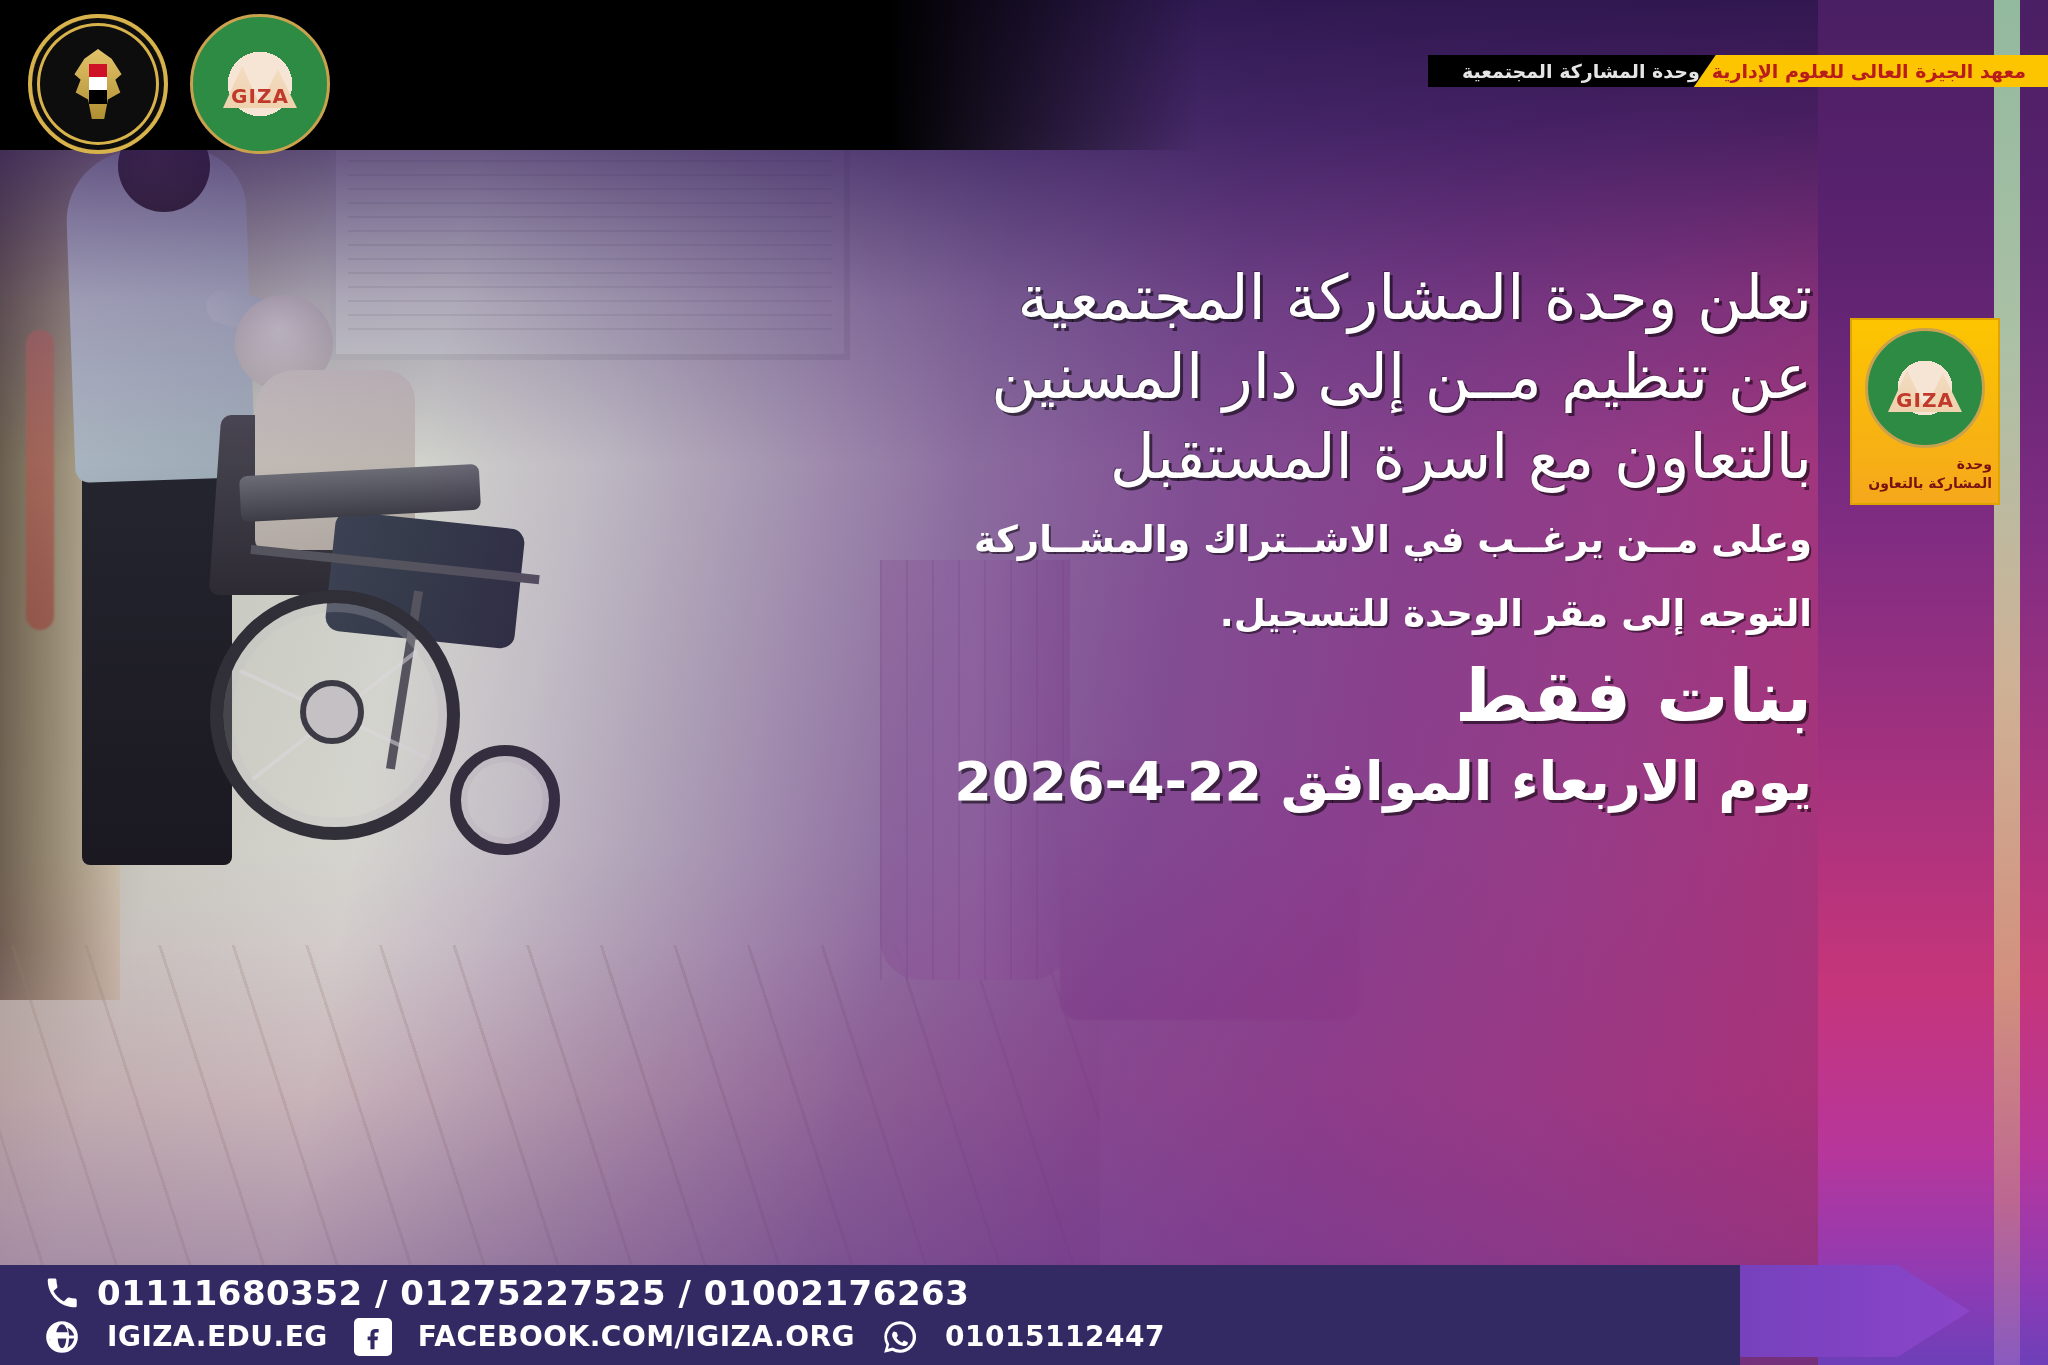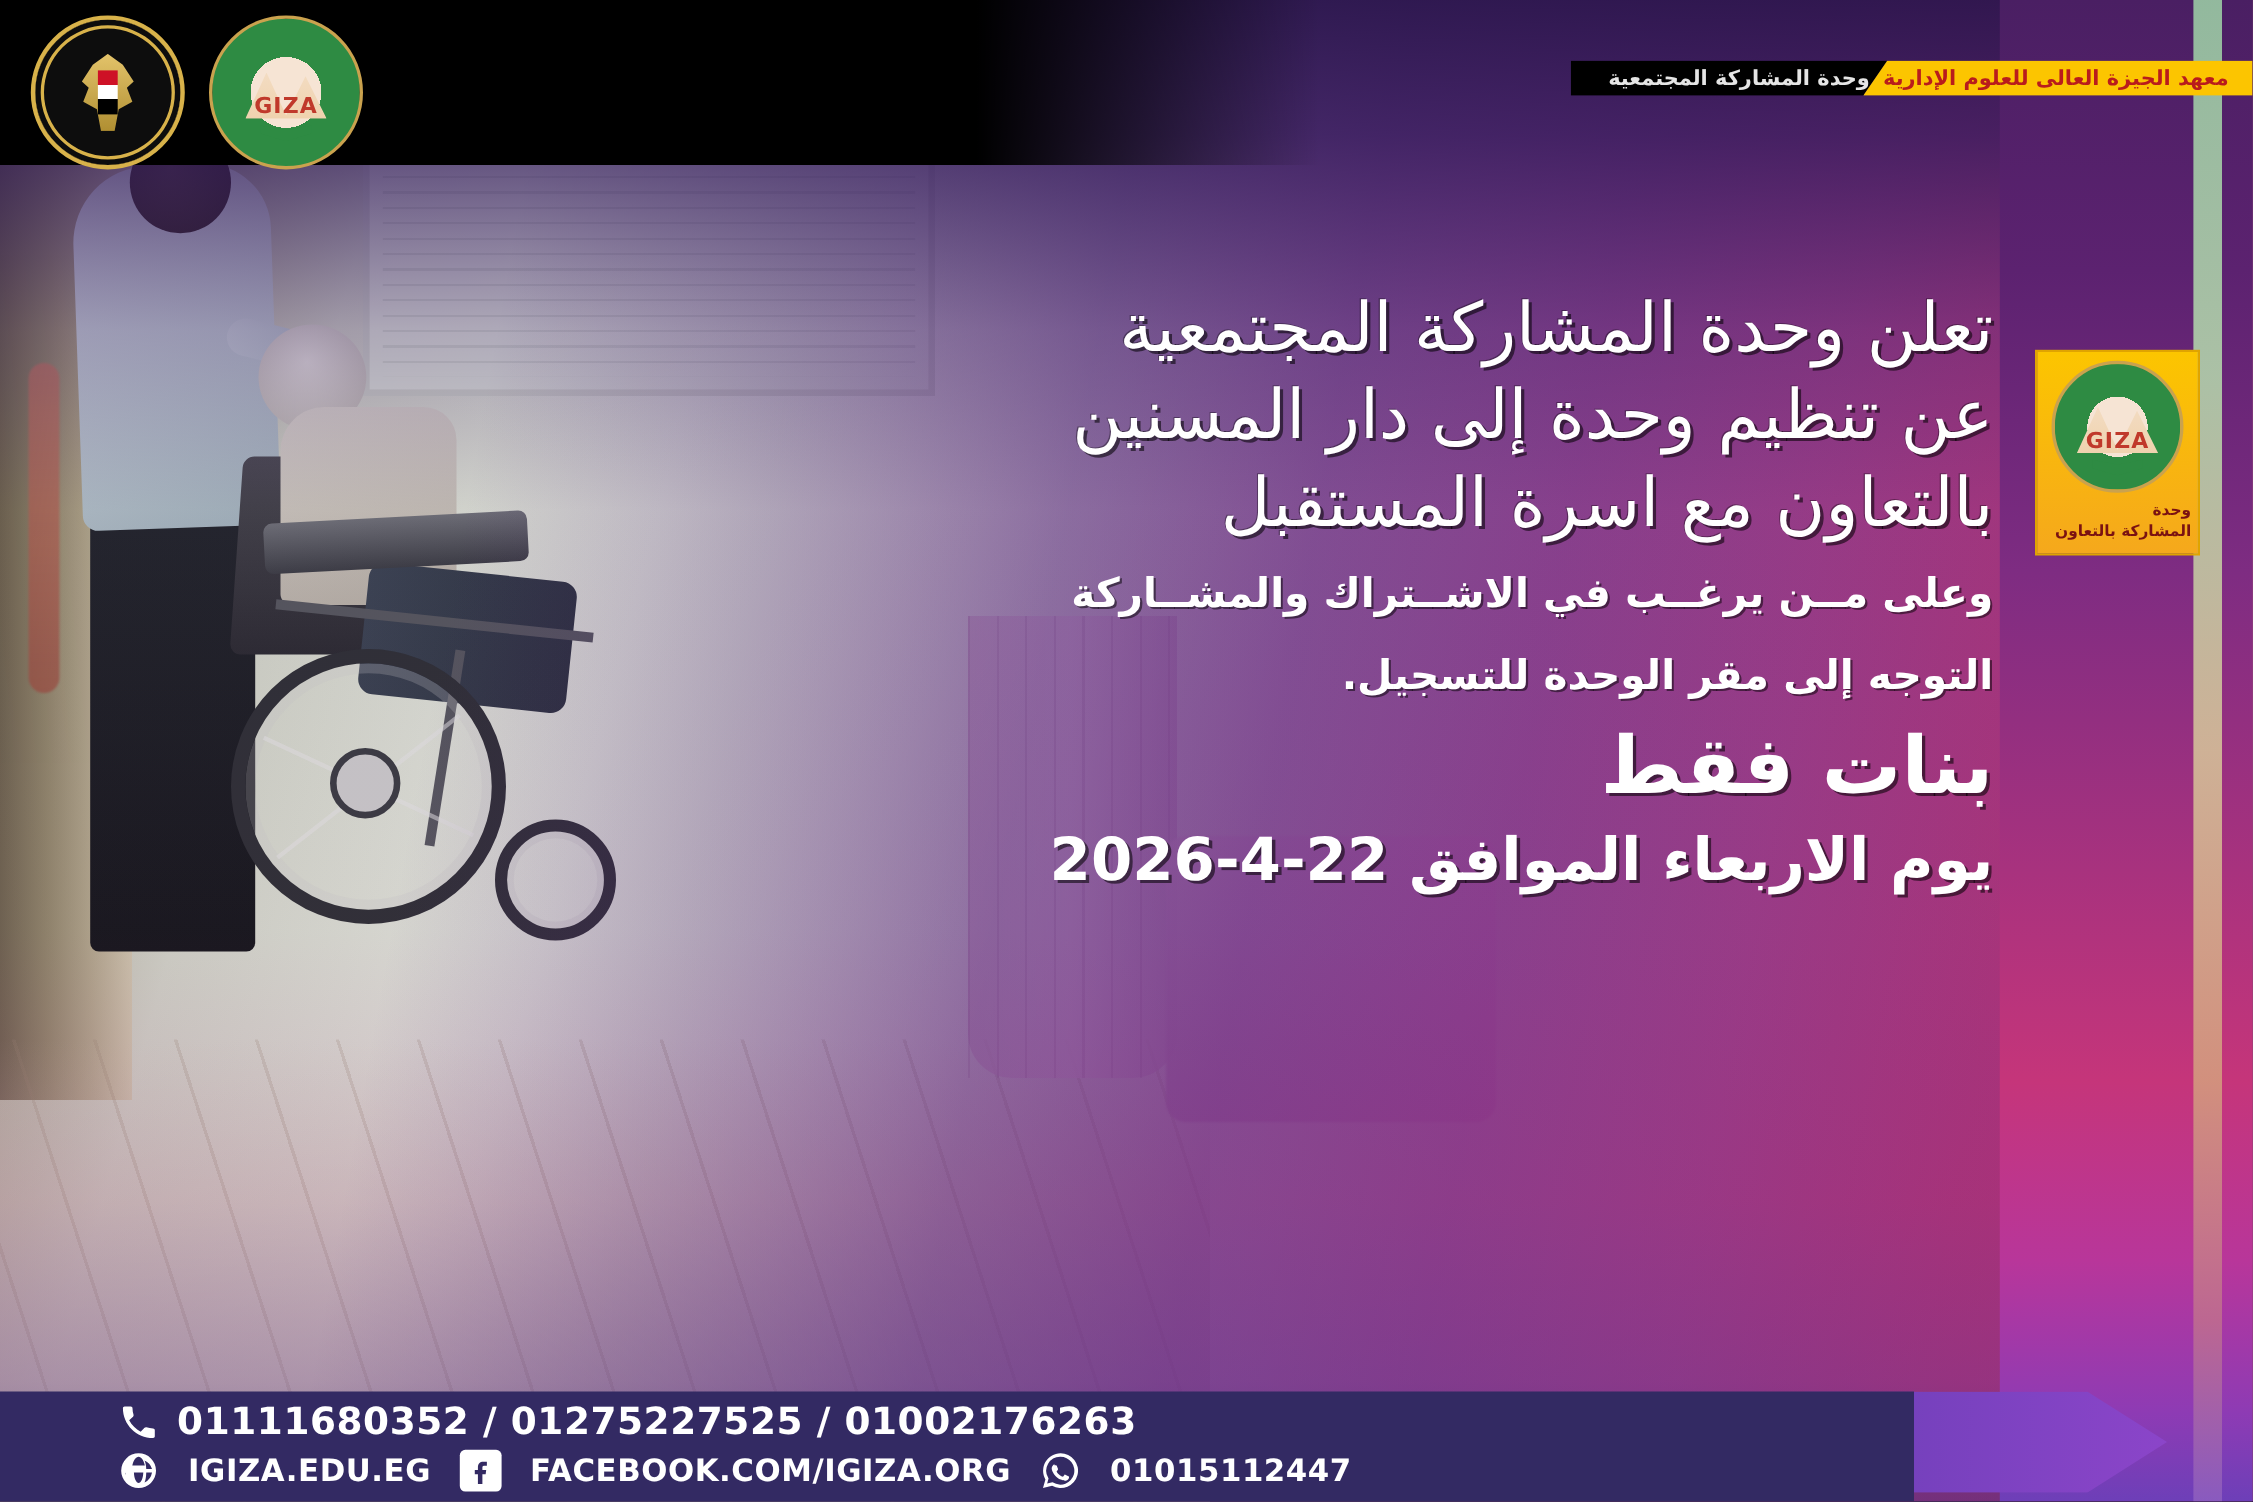--- a/index.html
+++ b/index.html
@@ -162,21 +162,21 @@
   
   .badge{position:absolute;right:48px;top:318px;width:150px;z-index:9;
     background:linear-gradient(180deg,#fcc500,#f5a81c);border:2px solid #e0a400;
     padding:8px 6px 10px;text-align:center;}
   .badge .seal-2{width:120px;height:120px;margin:0 auto;}
   .badge .cap{margin-top:7px;direction:rtl;color:#7a1212;font:700 14px/1.35 "DejaVu Sans",sans-serif;text-align:right;}
 
   
   .footer{position:absolute;left:0;bottom:0;width:1740px;z-index:9;}
   .fbar{background:#332a63;color:#fff;padding:9px 0 9px 0;}
-  .frow{display:flex;align-items:center;gap:16px;padding-left:107px;
+  .frow{display:flex;align-items:center;gap:16px;padding-left:43px;
     font:700 34px/1 "DejaVu Sans",sans-serif;letter-spacing:.5px;}
   .frow.r2{gap:26px;font-size:28px;padding-top:6px;}
   .ico{width:38px;height:38px;flex:0 0 auto;display:inline-flex;align-items:center;justify-content:center;}
   .ico svg{width:100%;height:100%;fill:#fff;}
   .fb-ico{background:#fff;border-radius:5px;}
   .fb-ico svg{fill:#332a63;width:78%;height:78%;}
   .footer-arrow{position:absolute;left:1640px;bottom:8px;width:330px;height:92px;z-index:8;
     background:linear-gradient(90deg,#6d3fb8,#8b45c9);
     clip-path:polygon(0 0,78% 0,100% 50%,78% 100%,0 100%,16% 50%);}
 </style>
@@ -230,21 +230,21 @@
 
   </div>
 
   <div class="topbanner">
     <div class="tb-black">وحدة المشاركة المجتمعية</div>
     <div class="tb-yellow">معهد الجيزة العالى للعلوم الإدارية</div>
   </div>
 
   <div class="copy">
     <div class="h-line">تعلن وحدة المشاركة المجتمعية</div>
-    <div class="h-line">عن تنظيم وحدة إلى دار المسنين</div>
+    <div class="h-line">عن تنظيم مــن إلى دار المسنين</div>
     <div class="h-line">بالتعاون مع اسرة المستقبل</div>
     <div class="sub-line">وعلى مــن يرغــب في الاشــتراك والمشــاركة</div>
     <div class="sub-line">التوجه إلى مقر الوحدة للتسجيل.</div>
     <div class="girls">بنات فقط</div>
     <div class="date">يوم الاربعاء الموافق 22-4-2026</div>
   </div>
 
   <div class="badge">
     <div class="seal seal-2">
       <div class="pyr">

